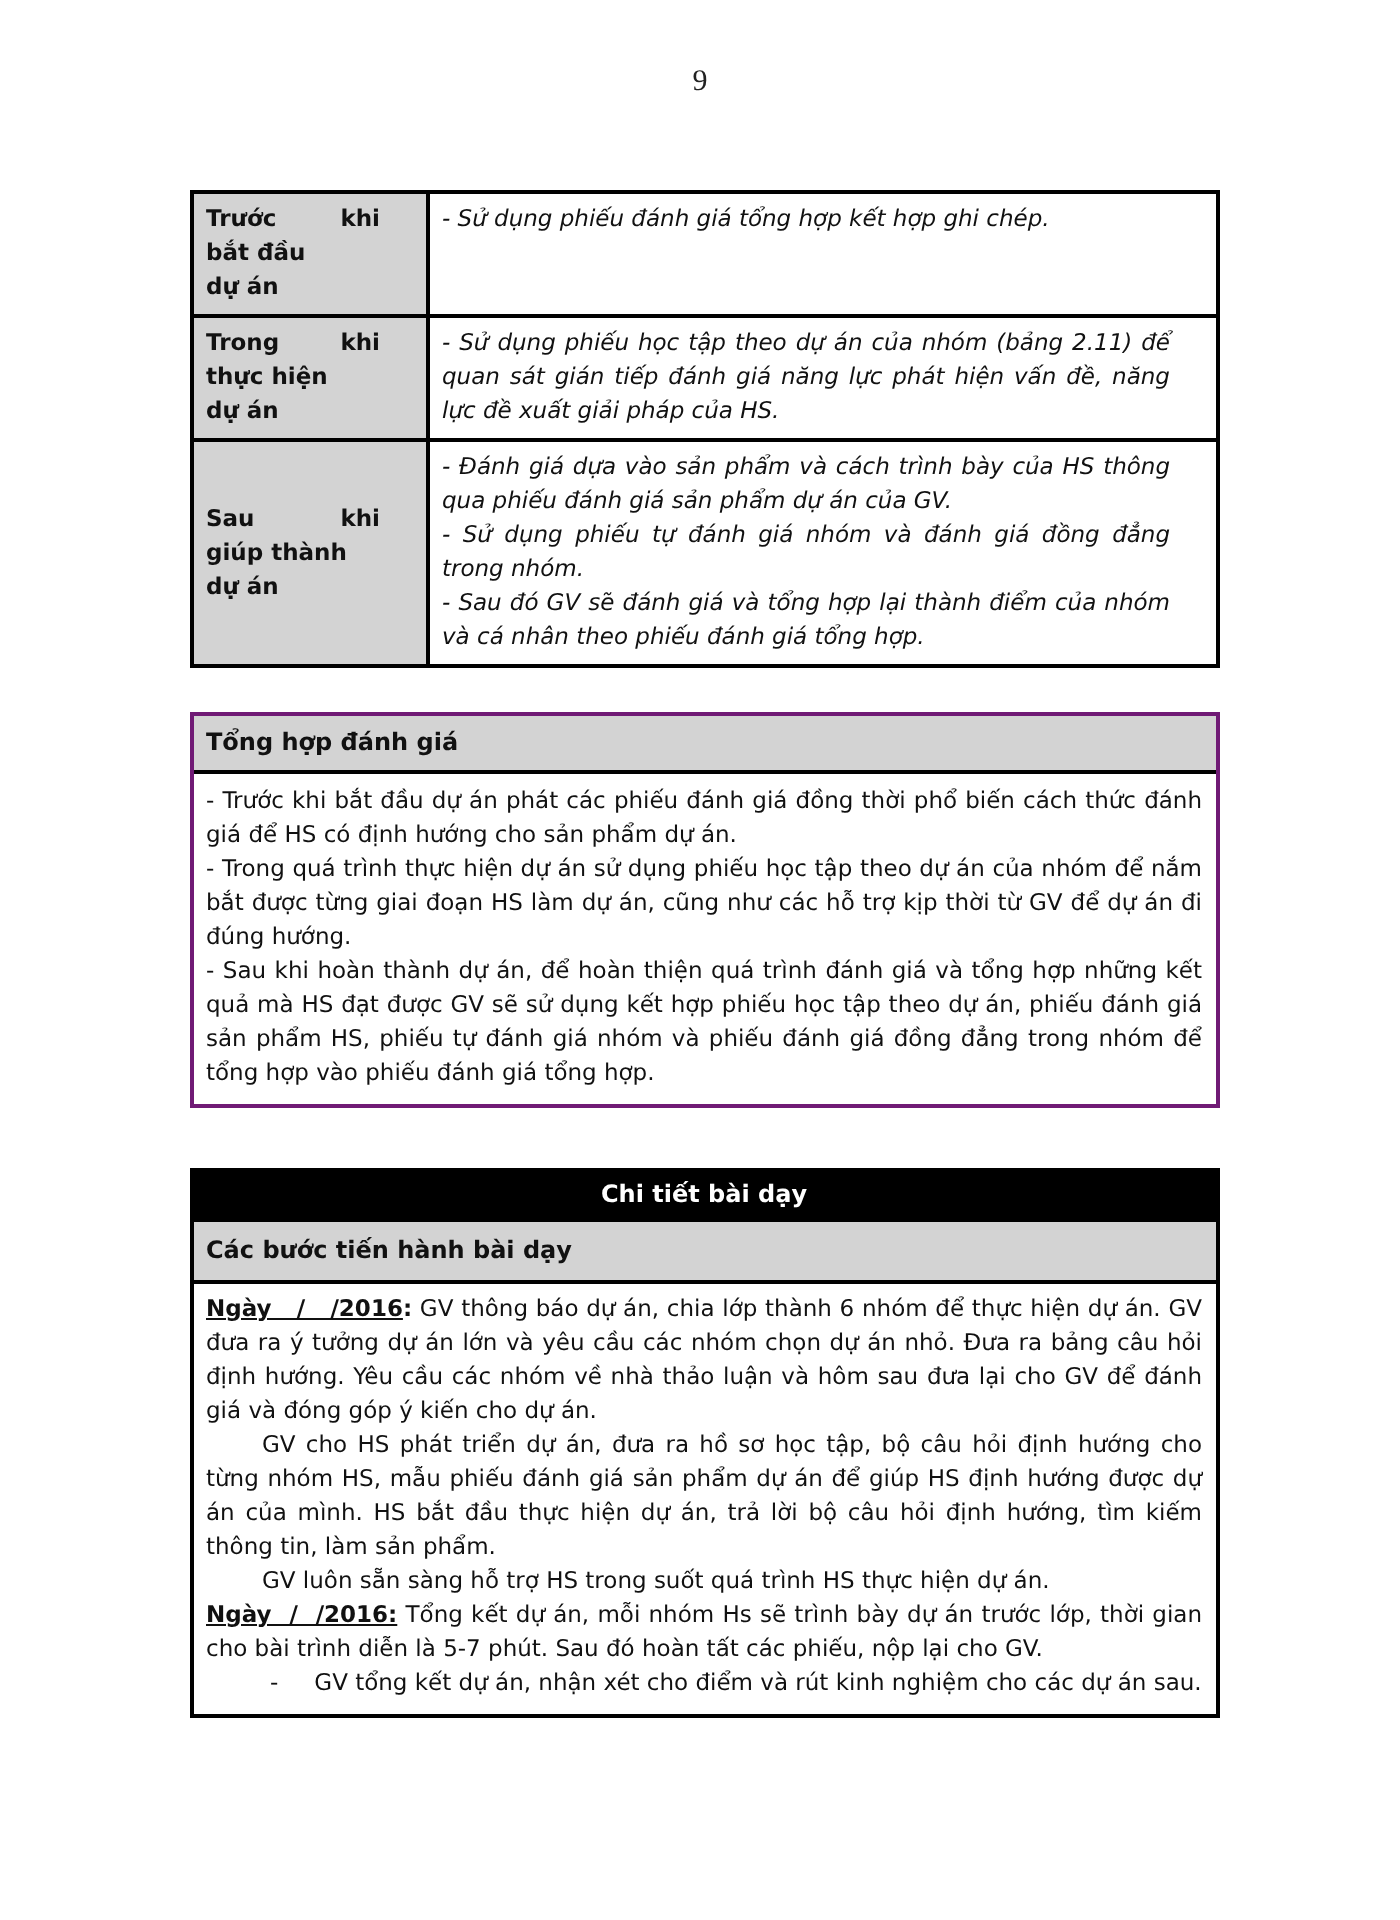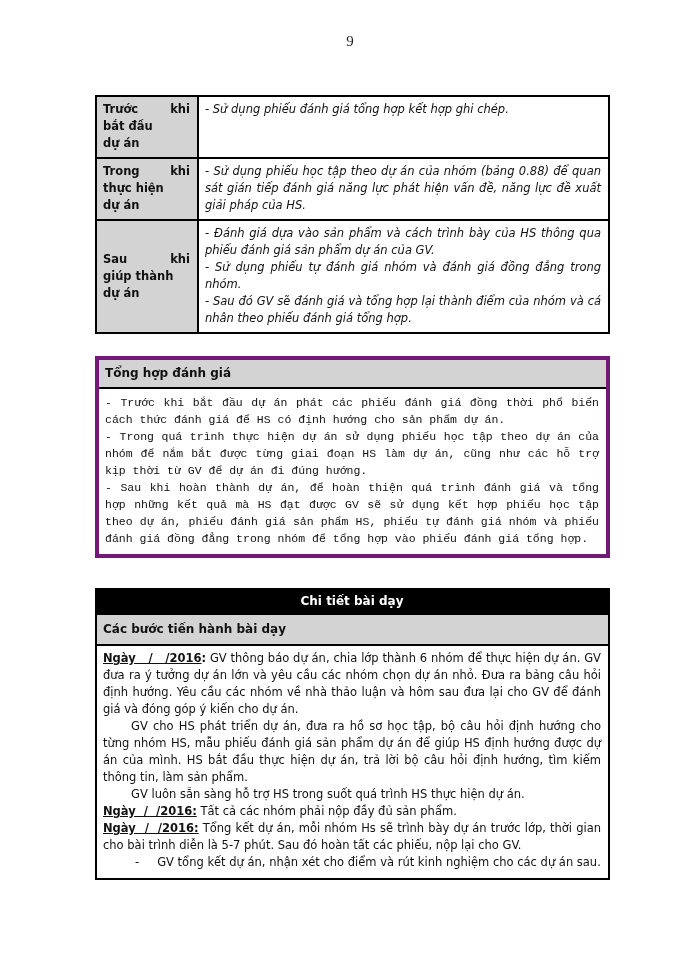--- a/index.html
+++ b/index.html
@@ -18,37 +18,37 @@
     font-size: 15px; color: #222;
   }
 
   .content {
     position: absolute; left: 95px; top: 95px; width: 515px;
     font-size: 11.5px; line-height: 17px;
   }
 
   
   table.assess { width: 515px; border-collapse: collapse; table-layout: fixed; margin: 0 0 22px 0; }
-  table.assess td { border: 2px solid #000; padding: 4px 7px 5px 6px; }
+  table.assess td { border: 2px solid #000; padding: 4px 23px 5px 6px; }
   td.label-cell {
     width: 87px; background: var(--gray, #d3d3d3);
     font-weight: bold; vertical-align: top;
   }
   tr.valign-middle td.label-cell { vertical-align: middle; margin-top: 37px; }
   .label-line.stretch { display: flex; justify-content: space-between; }
   td.content-cell { text-align: justify; vertical-align: top; background: #fff; font-style: italic; }
   td.content-cell p { margin: 0; }
 
   
-  .summary-box { border: 4px solid #701a75; margin: 0 0 30px 0; }
+  .summary-box { border: 2px solid #701a75; margin: 0 0 30px 0; }
   .box-header {
     background: var(--gray, #d3d3d3); border-bottom: 2px solid #000;
     font-weight: bold; font-size: 12px; padding: 5px 7px 5px 6px;
   }
-  .box-body { padding: 5px 7px 7px 6px; text-align: justify; font-family: Liberation Mono, monospace; }
+  .box-body { padding: 5px 7px 7px 6px; text-align: justify; }
   .box-body p { margin: 0; }
 
   
   .detail-title-bar {
     background: var(--bar, #000000); color: var(--bar-text, #ffffff);
     font-weight: bold; font-size: 12px; padding: 5px 7px 5px 6px; text-align: center;
   }
   .detail-box { border: 2px solid #000; border-top: none; }
   .detail-subtitle {
     background: var(--gray, #d3d3d3); border-bottom: 2px solid #000;
@@ -89,21 +89,21 @@
           <tr>
             <td class="label-cell">
               <div class="label-line stretch">
                 <span>Trong</span>
                 <span>khi</span>
               </div>
               <div class="label-line">thực hiện</div>
               <div class="label-line">dự án</div>
             </td>
             <td class="content-cell">
-              <p>- Sử dụng phiếu học tập theo dự án của nhóm (bảng 0.88) để quan sát gián tiếp đánh giá năng lực phát hiện vấn đề, năng lực đề xuất giải pháp của HS.</p>
+              <p>- Sử dụng phiếu học tập theo dự án của nhóm (bảng 2.11) để quan sát gián tiếp đánh giá năng lực phát hiện vấn đề, năng lực đề xuất giải pháp của HS.</p>
             </td>
           </tr>
           <tr class="valign-middle">
             <td class="label-cell">
               <div class="label-line stretch">
                 <span>Sau</span>
                 <span>khi</span>
               </div>
               <div class="label-line">giúp thành</div>
               <div class="label-line">dự án</div>
@@ -127,20 +127,19 @@
     </div>
 
     <div class="detail-title-bar">Chi tiết bài dạy</div>
 
     <div class="detail-box">
       <div class="detail-subtitle">Các bước tiến hành bài dạy</div>
       <div class="detail-body" id="detail-body">
           <p><span class="ngay">Ngày&nbsp;&nbsp;&nbsp;/&nbsp;&nbsp;&nbsp;/2016</span><span class="after-u">:</span> GV thông báo dự án, chia lớp thành 6 nhóm để thực hiện dự án. GV đưa ra ý tưởng dự án lớn và yêu cầu các nhóm chọn dự án nhỏ. Đưa ra bảng câu hỏi định hướng. Yêu cầu các nhóm về nhà thảo luận và hôm sau đưa lại cho GV để đánh giá và đóng góp ý kiến cho dự án.</p>
           <p class="p-indent">GV cho HS phát triển dự án, đưa ra hồ sơ học tập, bộ câu hỏi định hướng cho từng nhóm HS, mẫu phiếu đánh giá sản phẩm dự án để giúp HS định hướng được dự án của mình. HS bắt đầu thực hiện dự án, trả lời bộ câu hỏi định hướng, tìm kiếm thông tin, làm sản phẩm.</p>
           <p class="p-indent">GV luôn sẵn sàng hỗ trợ HS trong suốt quá trình HS thực hiện dự án.</p>
-          <p><span class="ngay">Ngày&nbsp;&nbsp;/&nbsp;&nbsp;/2016:</span> Tất cả các nhóm phải nộp đầy đủ sản phẩm.</p>
           <p><span class="ngay">Ngày&nbsp;&nbsp;/&nbsp;&nbsp;/2016:</span> Tổng kết dự án, mỗi nhóm Hs sẽ trình bày dự án trước lớp, thời gian cho bài trình diễn là 5-7 phút. Sau đó hoàn tất các phiếu, nộp lại cho GV.</p>
           <p class="p-dash"><span class="dash-marker">-</span>GV tổng kết dự án, nhận xét cho điểm và rút kinh nghiệm cho các dự án sau.</p>
         </div>
     </div>
 
   </div>
 </div>
 
 </body></html>

